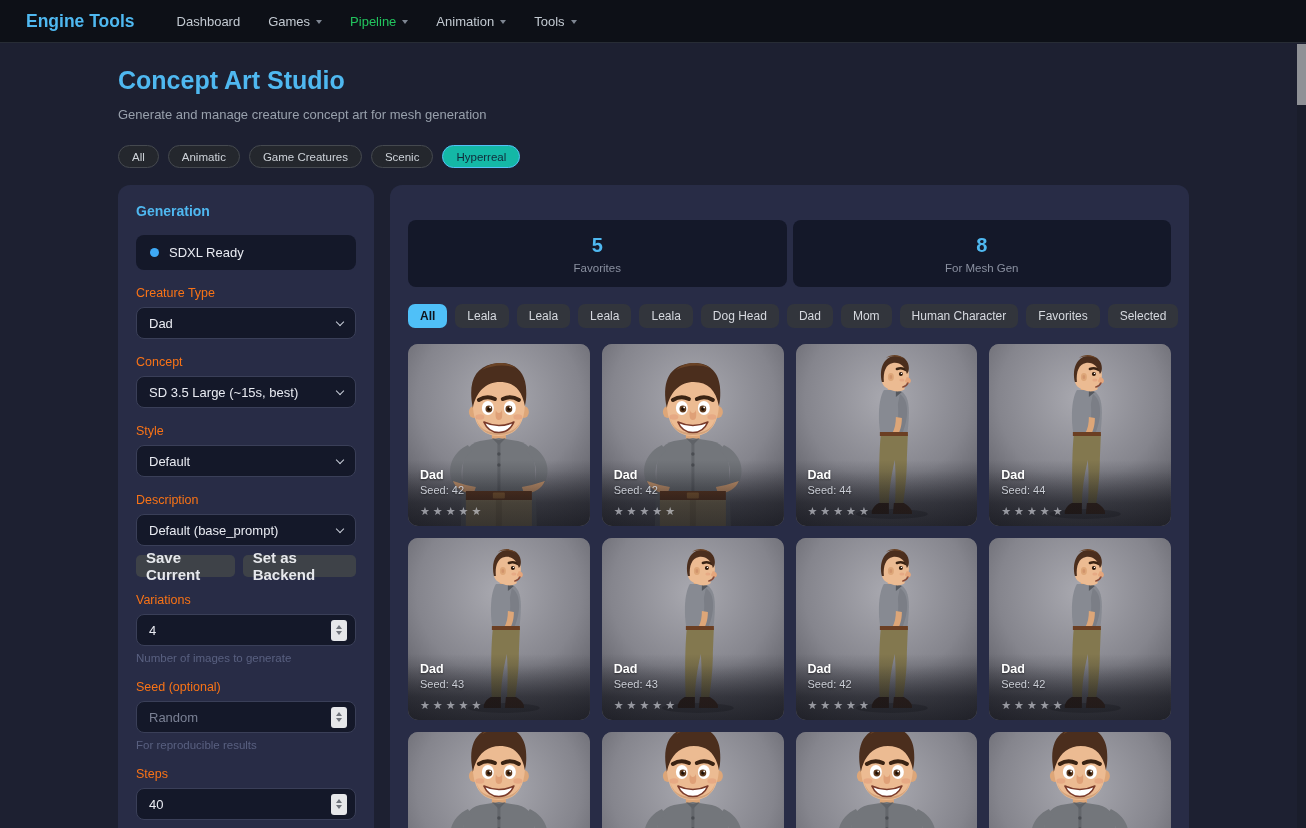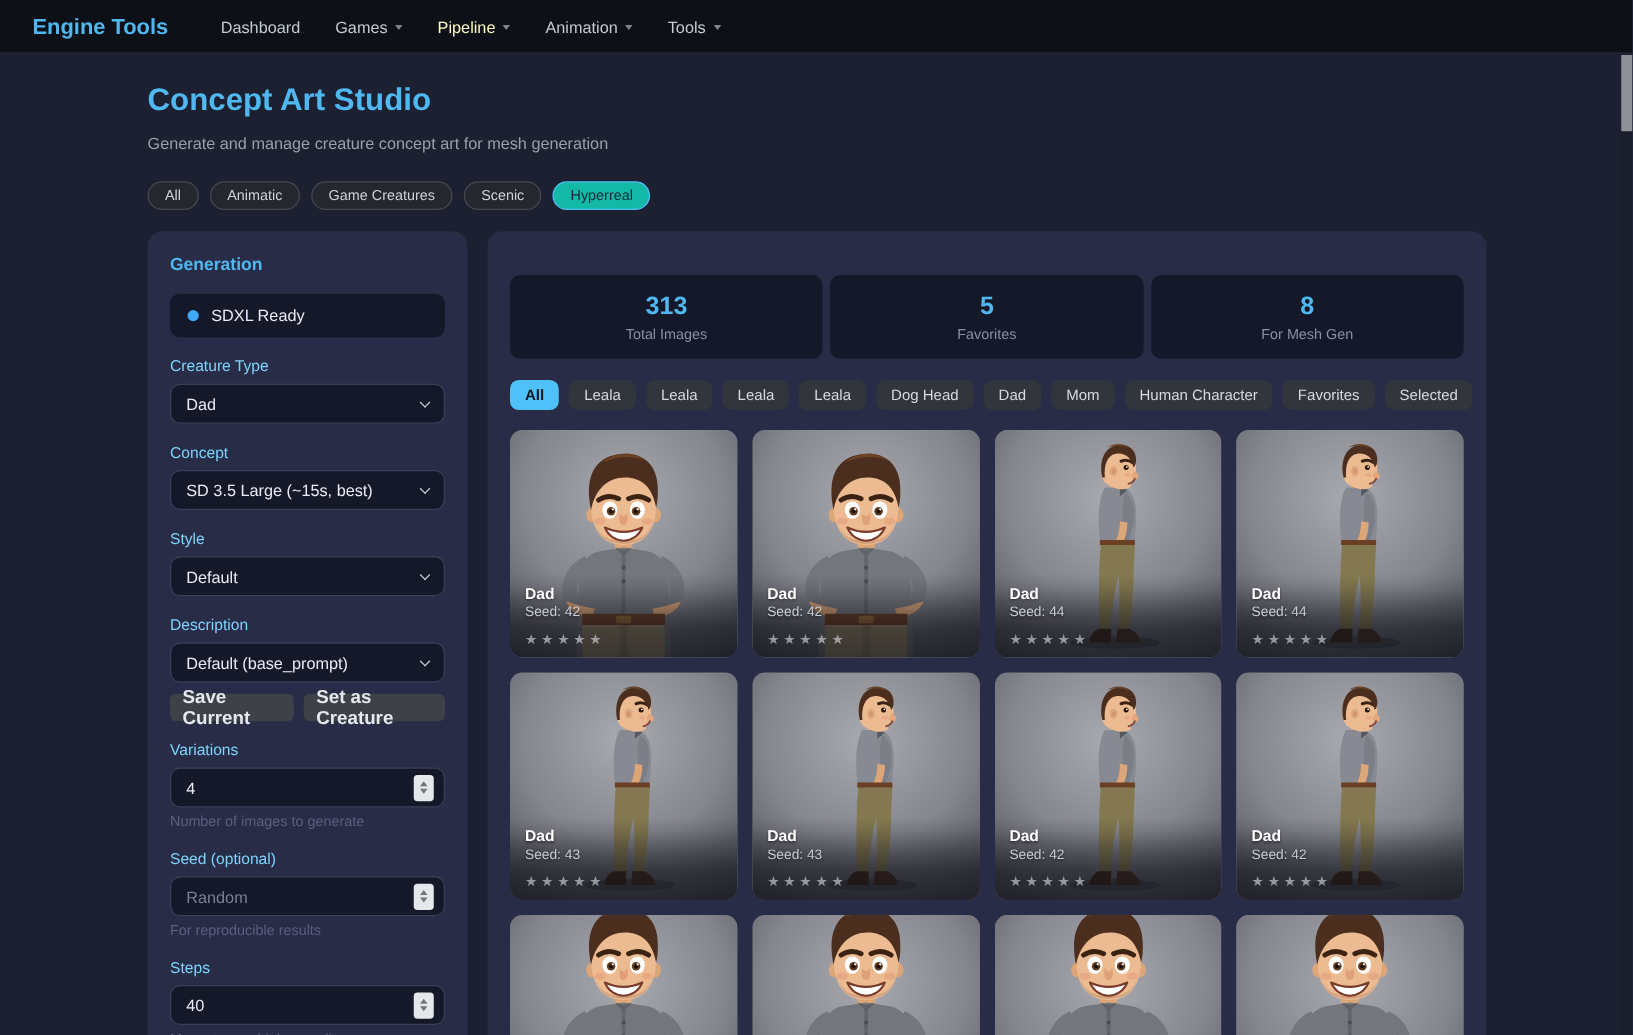--- a/index.html
+++ b/index.html
@@ -5,21 +5,21 @@
   * { margin:0; padding:0; box-sizing:border-box; }
   html,body { width:1306px; height:828px; overflow:hidden; }
   body { background:#1d2031; font-family:"Liberation Sans", sans-serif; position:relative; }
 
   
   .navbar { position:absolute; top:0; left:0; right:0; height:43px; background:#0d1017;
             border-bottom:1px solid #272c35; display:flex; align-items:center; z-index:6; }
   .brand { color:#4fb8f0; font-weight:bold; font-size:17.5px; margin-left:26px; cursor:pointer; }
   .nav-items { display:flex; margin-left:42px; gap:28px; align-items:center; }
   .nav-item { color:#c3cad2; font-size:13px; display:flex; align-items:center; gap:6px; cursor:pointer; }
-  .nav-item.active { color:#fef9c3; }
+  .nav-item.active { color:#22c55e; }
   .caret { width:0; height:0; border-left:3.5px solid transparent; border-right:3.5px solid transparent;
            border-top:4.5px solid #7e8692; margin-top:2px; }
 
   
   .page-title { position:absolute; left:118px; top:66px; font-size:25px; font-weight:bold; color:#4fb8f0; }
   .page-sub   { position:absolute; left:118px; top:107px; font-size:13px; color:#98a0ac; }
   .cat-pills  { position:absolute; left:118px; top:145px; display:flex; gap:9px; }
   .pill { height:23px; padding:0 13px; display:flex; align-items:center; border-radius:12px;
           background:#24272d; border:1px solid #45494f; color:#ced3d9; font-size:11.5px; cursor:pointer; }
   .pill.active { background:#14b8a6; border-color:#53c1f6; color:#11293a; }
@@ -28,21 +28,21 @@
   .panel { position:absolute; background:#282c46; border-radius:12px; }
   .gen-panel { left:118px; top:185px; width:256px; height:690px; padding:18px; }
   .gallery-panel { left:390px; top:185px; width:799px; height:1010px; padding:18px; }
   .panel-title { color:#4fb8f0; font-size:14px; font-weight:bold; }
 
   
   .status-box { margin-top:16px; height:35px; background:#141829; border-radius:8px;
                 display:flex; align-items:center; padding:0 14px; gap:10px; }
   .status-dot { width:9px; height:9px; border-radius:50%; background:#3fa9f5; }
   .status-text { color:#e9ebf2; font-size:13px; }
-  .field-label { margin-top:16px; color:#7dd3fc; font-size:12.5px; }
+  .field-label { margin-top:16px; color:#f97316; font-size:12.5px; }
   .select { margin-top:7px; height:32px; background:#141829; border:1px solid #3a3f58; border-radius:8px;
             display:flex; align-items:center; justify-content:space-between; padding:0 12px;
             color:#e9ebf2; font-size:13px; cursor:pointer; }
   .chev { width:6px; height:6px; border-right:1.6px solid #c8cdd8; border-bottom:1.6px solid #c8cdd8;
           transform:rotate(45deg); margin-top:-3px; }
   .btn-row { margin-top:9px; display:flex; gap:8px; }
   .btn { height:22px; padding:0 10px; background:#3e4248; border-radius:5px; color:#e6e8ec;
          font-size:15px; display:flex; align-items:center; cursor:pointer;font-weight:bold; }
   .num-input { margin-top:7px; height:32px; background:#141829; border:1px solid #3a3f58; border-radius:8px;
                display:flex; align-items:center; justify-content:space-between; padding:0 8px 0 12px;
@@ -227,21 +227,21 @@
   </div>
 
   <div class="field-label">Description</div>
   <div class="select">
     <span>Default (base_prompt)</span>
     <span class="chev"></span>
   </div>
 
   <div class="btn-row">
     <div class="btn">Save Current</div>
-    <div class="btn">Set as Creature</div>
+    <div class="btn">Set as Backend</div>
   </div>
 
   <div class="field-label">Variations</div>
   <div class="num-input">
     <span class="val">4</span>
     <span class="spinner">
       <span class="tri-up"></span>
       <span class="tri-down"></span>
     </span>
   </div>
@@ -264,24 +264,20 @@
       <span class="tri-up"></span>
       <span class="tri-down"></span>
     </span>
   </div>
   <div class="hint">More steps = higher quality</div>
 </div>
 
 <div class="panel gallery-panel">
 
   <div class="stats-row">
-    <div class="stat">
-      <div class="stat-num">313</div>
-      <div class="stat-label">Total Images</div>
-    </div>
     <div class="stat">
       <div class="stat-num">5</div>
       <div class="stat-label">Favorites</div>
     </div>
     <div class="stat">
       <div class="stat-num">8</div>
       <div class="stat-label">For Mesh Gen</div>
     </div>
   </div>
 

